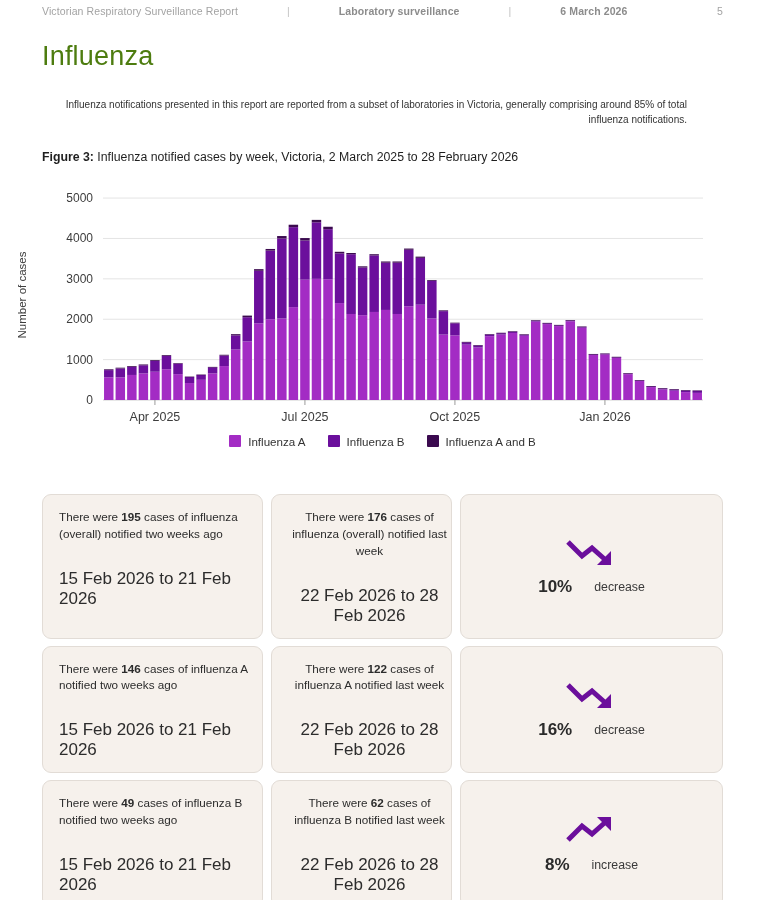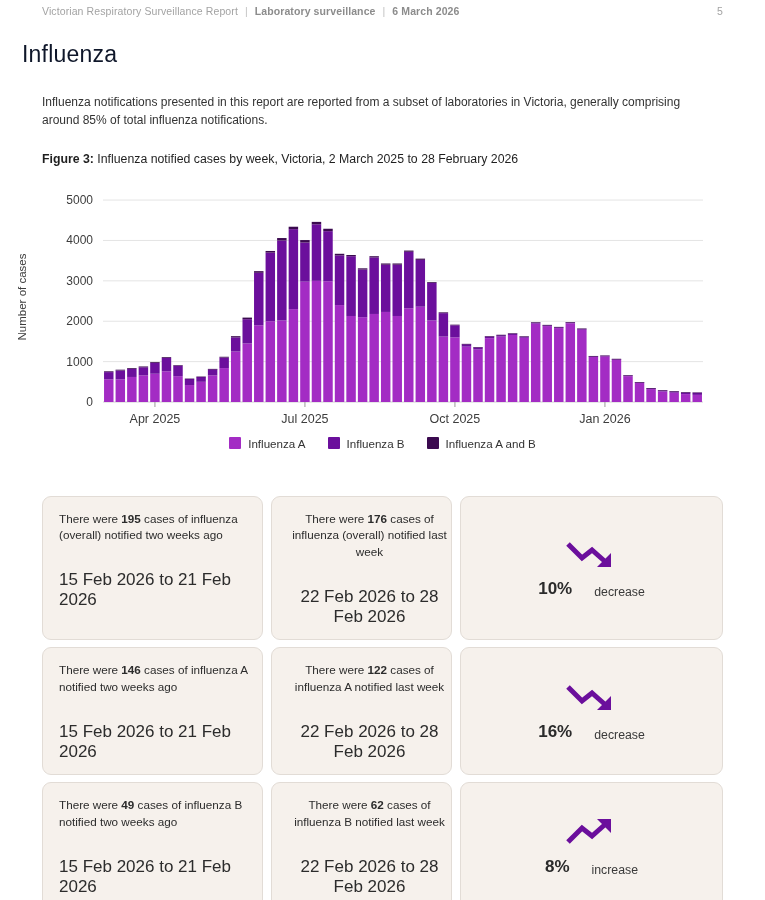--- a/index.html
+++ b/index.html
@@ -14,41 +14,43 @@
   }
 
   
   .page-header {
     display: flex;
     align-items: baseline;
     padding: 5px 42px 0 42px;
     font-size: 10.5px;
     color: #a3a3a3;
     letter-spacing: .1px;
+    gap: 42px;
   }
   .page-header .hdr-sep { margin: 0 7px; color: #c2c2c2; }
   .page-header .hdr-strong { color: #8c8c8c; font-weight: bold; }
   .page-header .hdr-date { color: #8c8c8c; font-weight: bold; }
   .page-header .spacer { flex: 1; }
   .page-header .page-no { color: #a3a3a3; font-size: 10.5px; }
 
   
   h1.section-title {
-    margin: 24px 0 0 22px;
-    font-size: 23px;
+    margin: 24px 0 0 42px;
+    font-size: 27px;
     font-weight: normal;
-    color: #0f172a;
+    color: #4d7c0f;
     letter-spacing: .2px;
   }
   p.intro {
     margin: 26px 42px 0 42px;
-    font-size: 12px;
+    font-size: 10px;
     line-height: 1.48;
     color: #333333;
     max-width: 645px;
+    text-align: right;
   }
   p.figure-caption {
     margin: 22px 42px 0 42px;
     font-size: 12.3px;
     color: #1f1f1f;
   }
   p.figure-caption b { font-weight: bold; }
 
   
   .chart-wrap {
@@ -100,21 +102,21 @@
     line-height: 1.45;
     color: #2c2c2c;
   }
   .card-main b { font-weight: bold; }
   .card-range {
     font-size: 17px;
     color: #2c2c2c;
     margin-top: 26px;
   }
   .card.text-card-b .card-range { margin-top: 26px; }
-  .trend-figure { display: flex; align-items: flex-end; gap: 22px; margin-top: 8px; }
+  .trend-figure { display: flex; align-items: center; gap: 22px; margin-top: 8px; }
   .trend-pct { font-size: 17px; font-weight: bold; color: #2b2b2b; }
   .trend-word { font-size: 12.3px; color: #3a3a3a; }
   .arrow-icon { display: block; }
 </style>
 </head>
 <body>
 
 <div class="page-header">
   <span>Victorian Respiratory Surveillance Report</span>
   <span class="hdr-sep">|</span>

